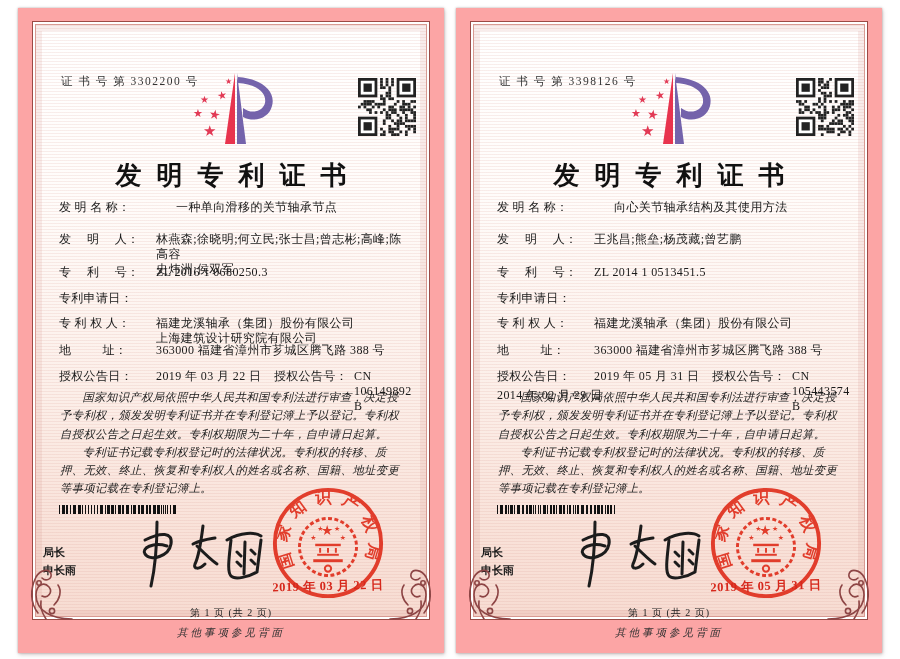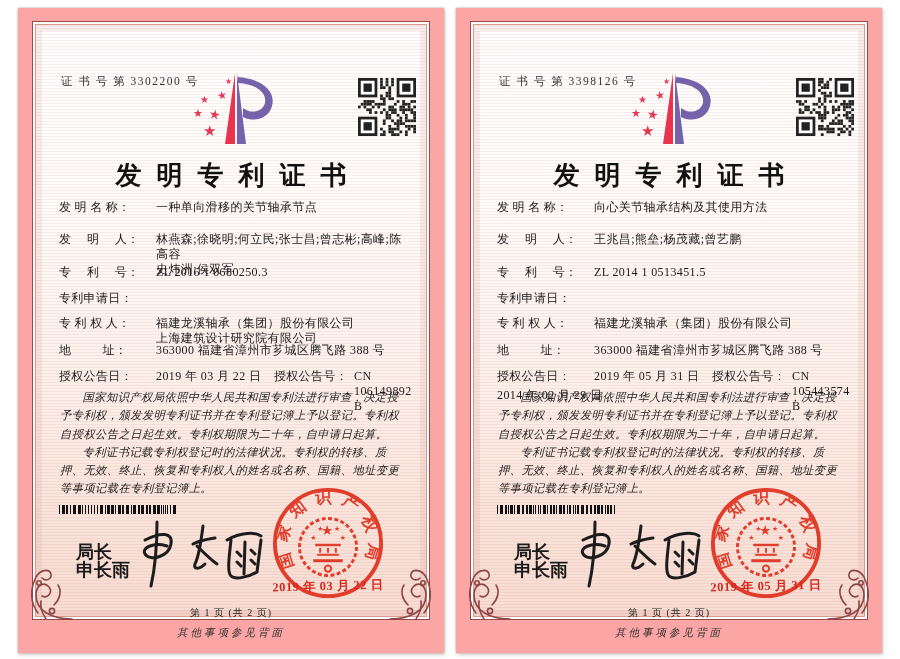--- a/index.html
+++ b/index.html
@@ -17,29 +17,29 @@
   .certno{position:absolute;left:28px;top:52px;font-size:11.5px;letter-spacing:1.5px;color:#333;}
   .logo{position:absolute;left:146px;top:48px;width:110px;height:80px;}
   .qr{position:absolute;right:13px;top:56px;width:58px;height:58px;}
   .title{position:absolute;left:0;right:0;top:136px;text-align:center;
          font-size:26px;font-weight:bold;letter-spacing:15px;padding-left:15px;color:#111;}
   .fields{position:absolute;left:26px;right:22px;top:178px;font-size:12px;}
   .frow{position:absolute;left:0;right:0;display:flex;line-height:15px;}
   .flabel{flex:0 0 97px;letter-spacing:.3px;white-space:pre;}
   .fval{flex:1;letter-spacing:.4px;}
   .fval2{letter-spacing:.4px;}
-  .r-name{top:0;} .r-inv{top:32px;} .r-pat{top:65px;} .r-fil{top:91px;flex-direction:column;}
+  .r-name{top:0;gap:20px;} .r-inv{top:32px;} .r-pat{top:65px;} .r-fil{top:91px;flex-direction:column;}
   .r-own{top:116px;} .r-addr{top:143px;} .r-grant{top:169px;}
   .gval{flex:0 0 118px;letter-spacing:.4px;}
   .glabel2{flex:0 0 80px;letter-spacing:.3px;white-space:pre;}
   .paras{position:absolute;left:27px;right:29px;top:366px;font-size:11.3px;line-height:1.62;
          font-style:italic;color:#222;letter-spacing:.4px;}
   .paras p{margin:0;text-indent:2em;}
   .barcode{position:absolute;left:26px;top:483px;width:120px;height:9px;}
-  .director{position:absolute;left:43px;top:521px;font-size:18px;font-weight:bold;line-height:18px;
+  .director{position:absolute;left:10px;top:521px;font-size:11px;font-weight:bold;line-height:18px;
             font-family:"Liberation Sans","DejaVu Sans",sans-serif;}
   .signature{position:absolute;left:98px;top:492px;width:138px;height:88px;}
   .seal{position:absolute;left:236px;top:462px;width:118px;height:118px;opacity:.92;}
   .sealdate{position:absolute;left:230px;top:556px;width:130px;text-align:center;
             color:#d6281c;font-size:12.5px;font-weight:bold;letter-spacing:.5px;transform:rotate(-1.5deg);}
   .pageinfo{position:absolute;left:0;right:0;top:584px;text-align:center;font-size:10px;color:#222;letter-spacing:1px;}
   .backnote{position:absolute;left:0;right:0;top:618px;text-align:center;font-size:10.5px;
             font-style:italic;letter-spacing:3px;color:#333;}
   .flourish{position:absolute;width:46px;height:62px;bottom:-4px;}
   .fl-left{left:-5px;} .fl-right{right:-5px;transform:scaleX(-1);}

